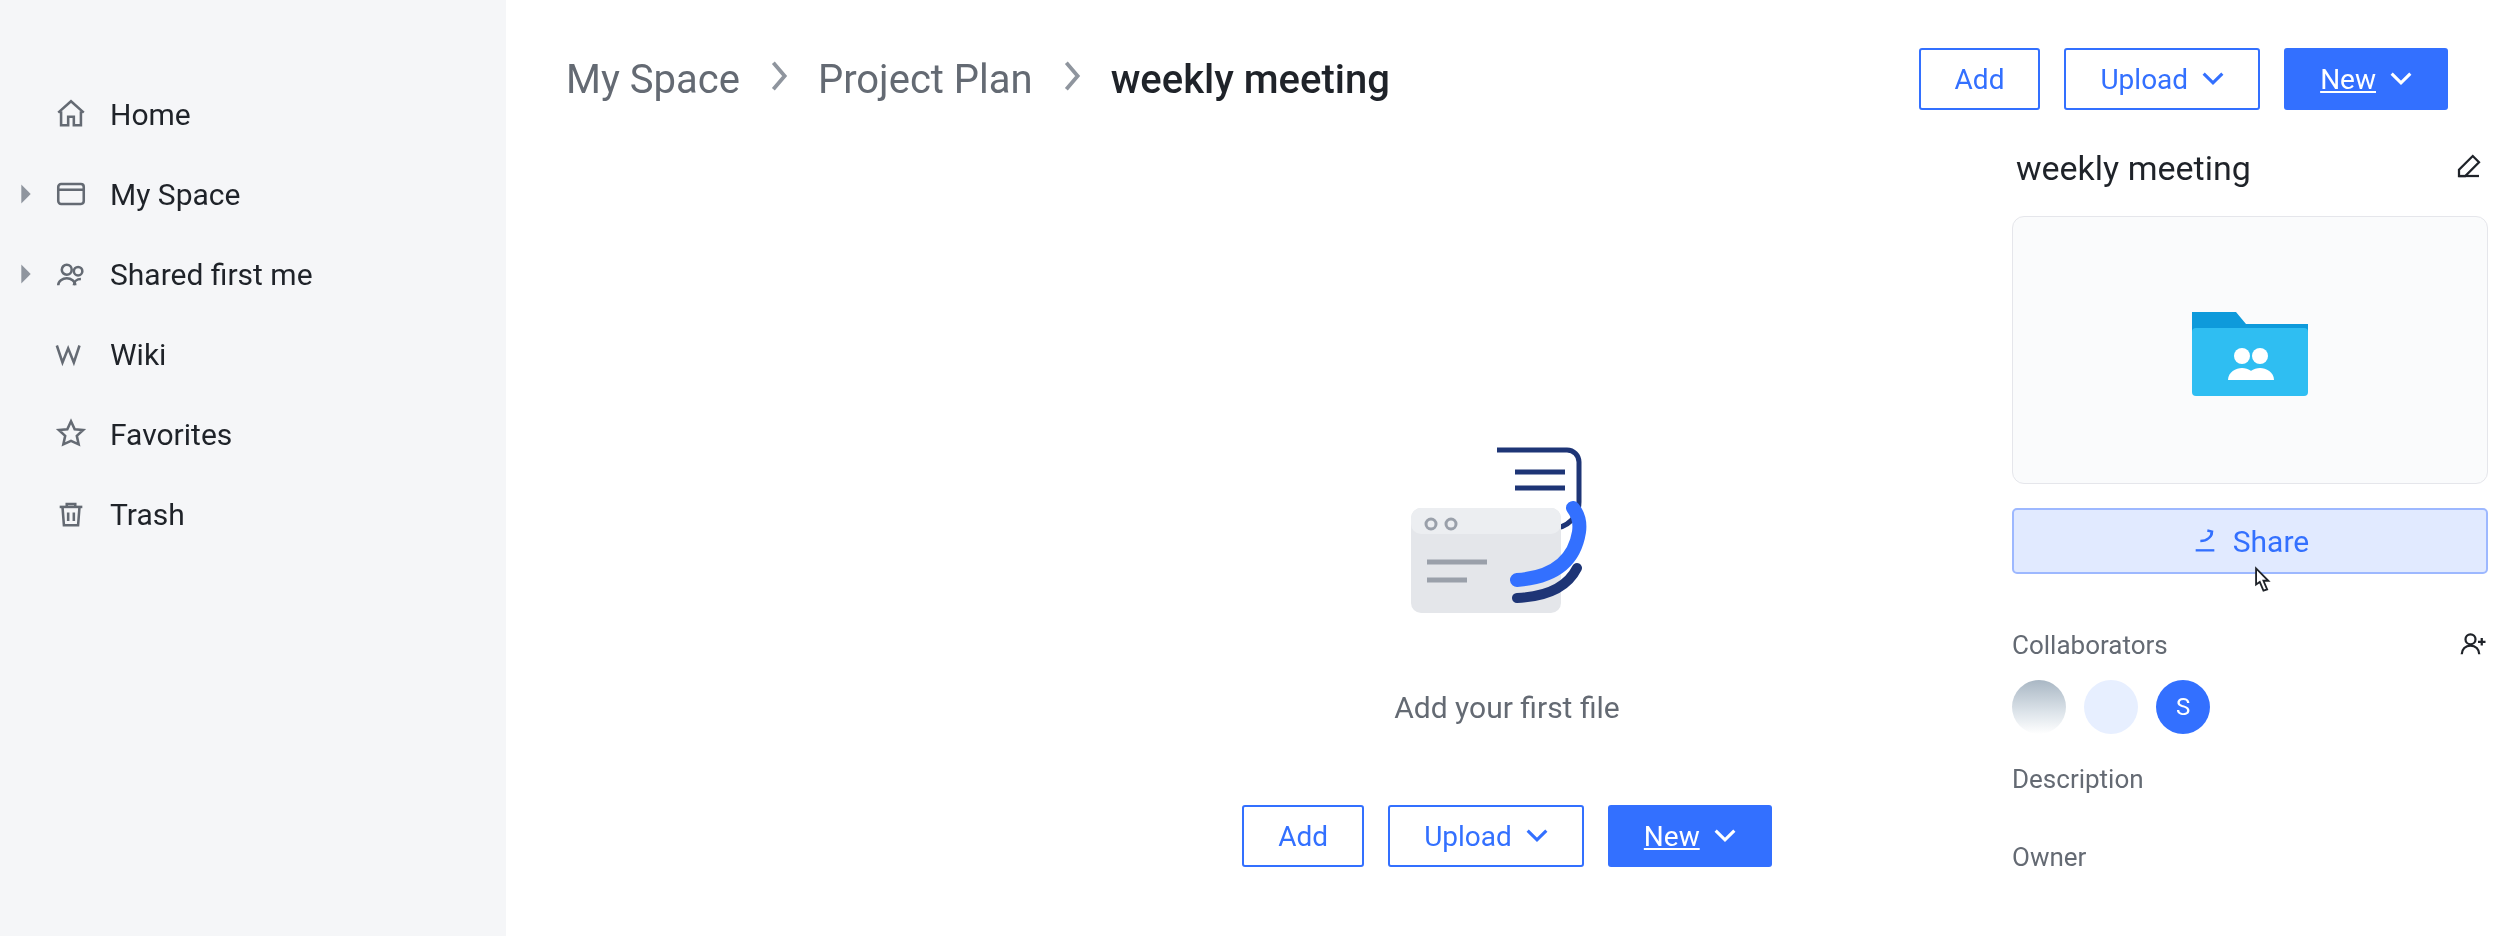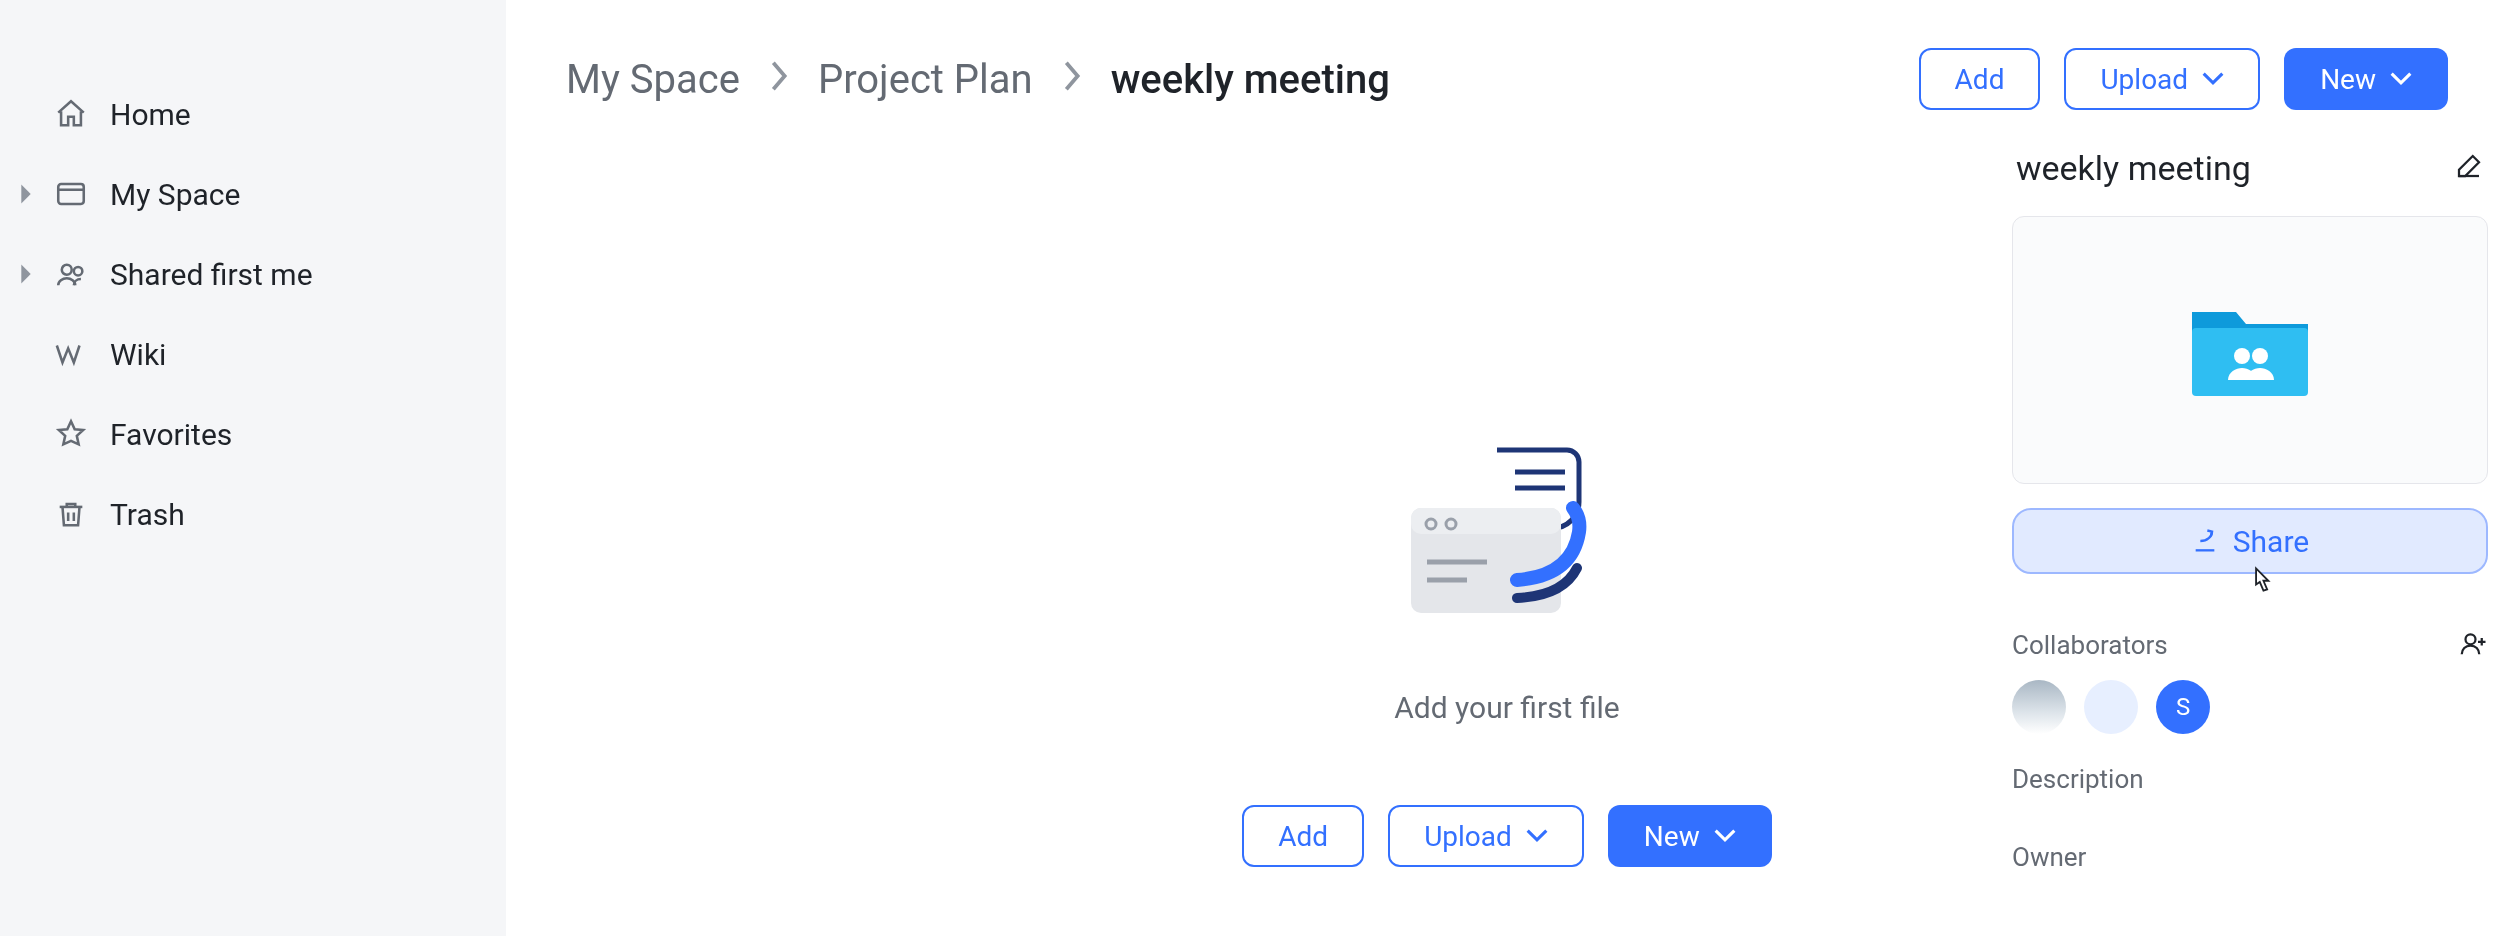--- a/index.html
+++ b/index.html
@@ -16,42 +16,42 @@
 
   
   .main { flex: 1; position: relative; padding: 48px 60px 0 60px; }
   .topbar { display: flex; align-items: center; justify-content: space-between; }
   .breadcrumb { display: flex; align-items: center; gap: 28px; font-size: 40px; }
   .bc-link { color: #646a73; cursor: pointer; }
   .bc-current { color: #1f2329; font-weight: 500; }
   .bc-sep svg { width: 22px; height: 34px; }
 
   .action-row { display: flex; gap: 24px; }
-  .btn { display: inline-flex; align-items: center; justify-content: center; gap: 14px; height: 62px; padding: 0 34px; border-radius: 12px; font-size: 28px; cursor: pointer; border: 2px solid transparent; user-select: none; }
+  .btn { display: inline-flex; align-items: center; justify-content: center; gap: 14px; height: 62px; padding: 0 34px; border-radius: 3px; font-size: 28px; cursor: pointer; border: 2px solid transparent; user-select: none; }
   .btn-outline { border-color: #3370ff; color: #3370ff; background: #fff; }
-  .btn-primary { background: #3370ff; color: #fff; }
+  .btn-primary { background: #3370ff; color: #fff; text-decoration: underline; }
   .chev-down { display:inline-flex; }
   .chev-down svg { width: 22px; height: 14px; }
 
   
   .empty { position: absolute; left: 50%; top: 430px; transform: translateX(-50%); display: flex; flex-direction: column; align-items: center; gap: 60px; width: 700px; }
   .empty-illus { width: 260px; height: 200px; }
   .empty-text { font-size: 30px; color: #646a73; }
   .empty-actions { display: flex; gap: 24px; margin-top: 20px;}
 
   
   .details { position: absolute; right: 20px; top: 148px; width: 476px; display: flex; flex-direction: column; }
   .details-head { display: flex; align-items: center; justify-content: space-between; margin-bottom: 28px; padding: 0 4px;}
   .details-title { font-size: 34px; color: #1f2329; }
   .edit-icon svg { width: 30px; height: 30px; }
 
   .thumb { width: 100%; height: 268px; border: 1.5px solid #e5e6eb; border-radius: 12px; background: #fafbfc; display:flex; align-items:center; justify-content:center; margin-bottom: 24px; }
   .folder-share-icon svg { width: 128px; height: 108px; }
 
-  .share-btn { width: 100%; height: 66px; border-radius: 19px; border: 2px solid #9db8ff; background: #e1eaff; color: #3370ff; font-size: 30px; display:flex; align-items:center; justify-content:center; gap: 14px; cursor:pointer; margin-bottom: 12px; position:relative;}
+  .share-btn { width: 100%; height: 66px; border-radius: 5px; border: 2px solid #9db8ff; background: #e1eaff; color: #3370ff; font-size: 30px; display:flex; align-items:center; justify-content:center; gap: 14px; cursor:pointer; margin-bottom: 12px; position:relative;}
   .share-btn svg.share-glyph { width: 28px; height: 28px; }
 
   .cursor-overlay { position:absolute; left: 50%; top: 56px; transform: translateX(-4px); }
   .cursor-overlay svg { width: 30px; height: 32px; }
 
   .section-label { font-size: 26px; color: #646a73; margin-top: 30px; margin-bottom: 18px; }
   .collab-head { display:flex; align-items:center; justify-content:space-between; margin-top: 42px; margin-bottom: 18px;}
   .collab-head .section-label { margin:0;}
   .collab-add svg { width: 30px; height: 30px; }
 

